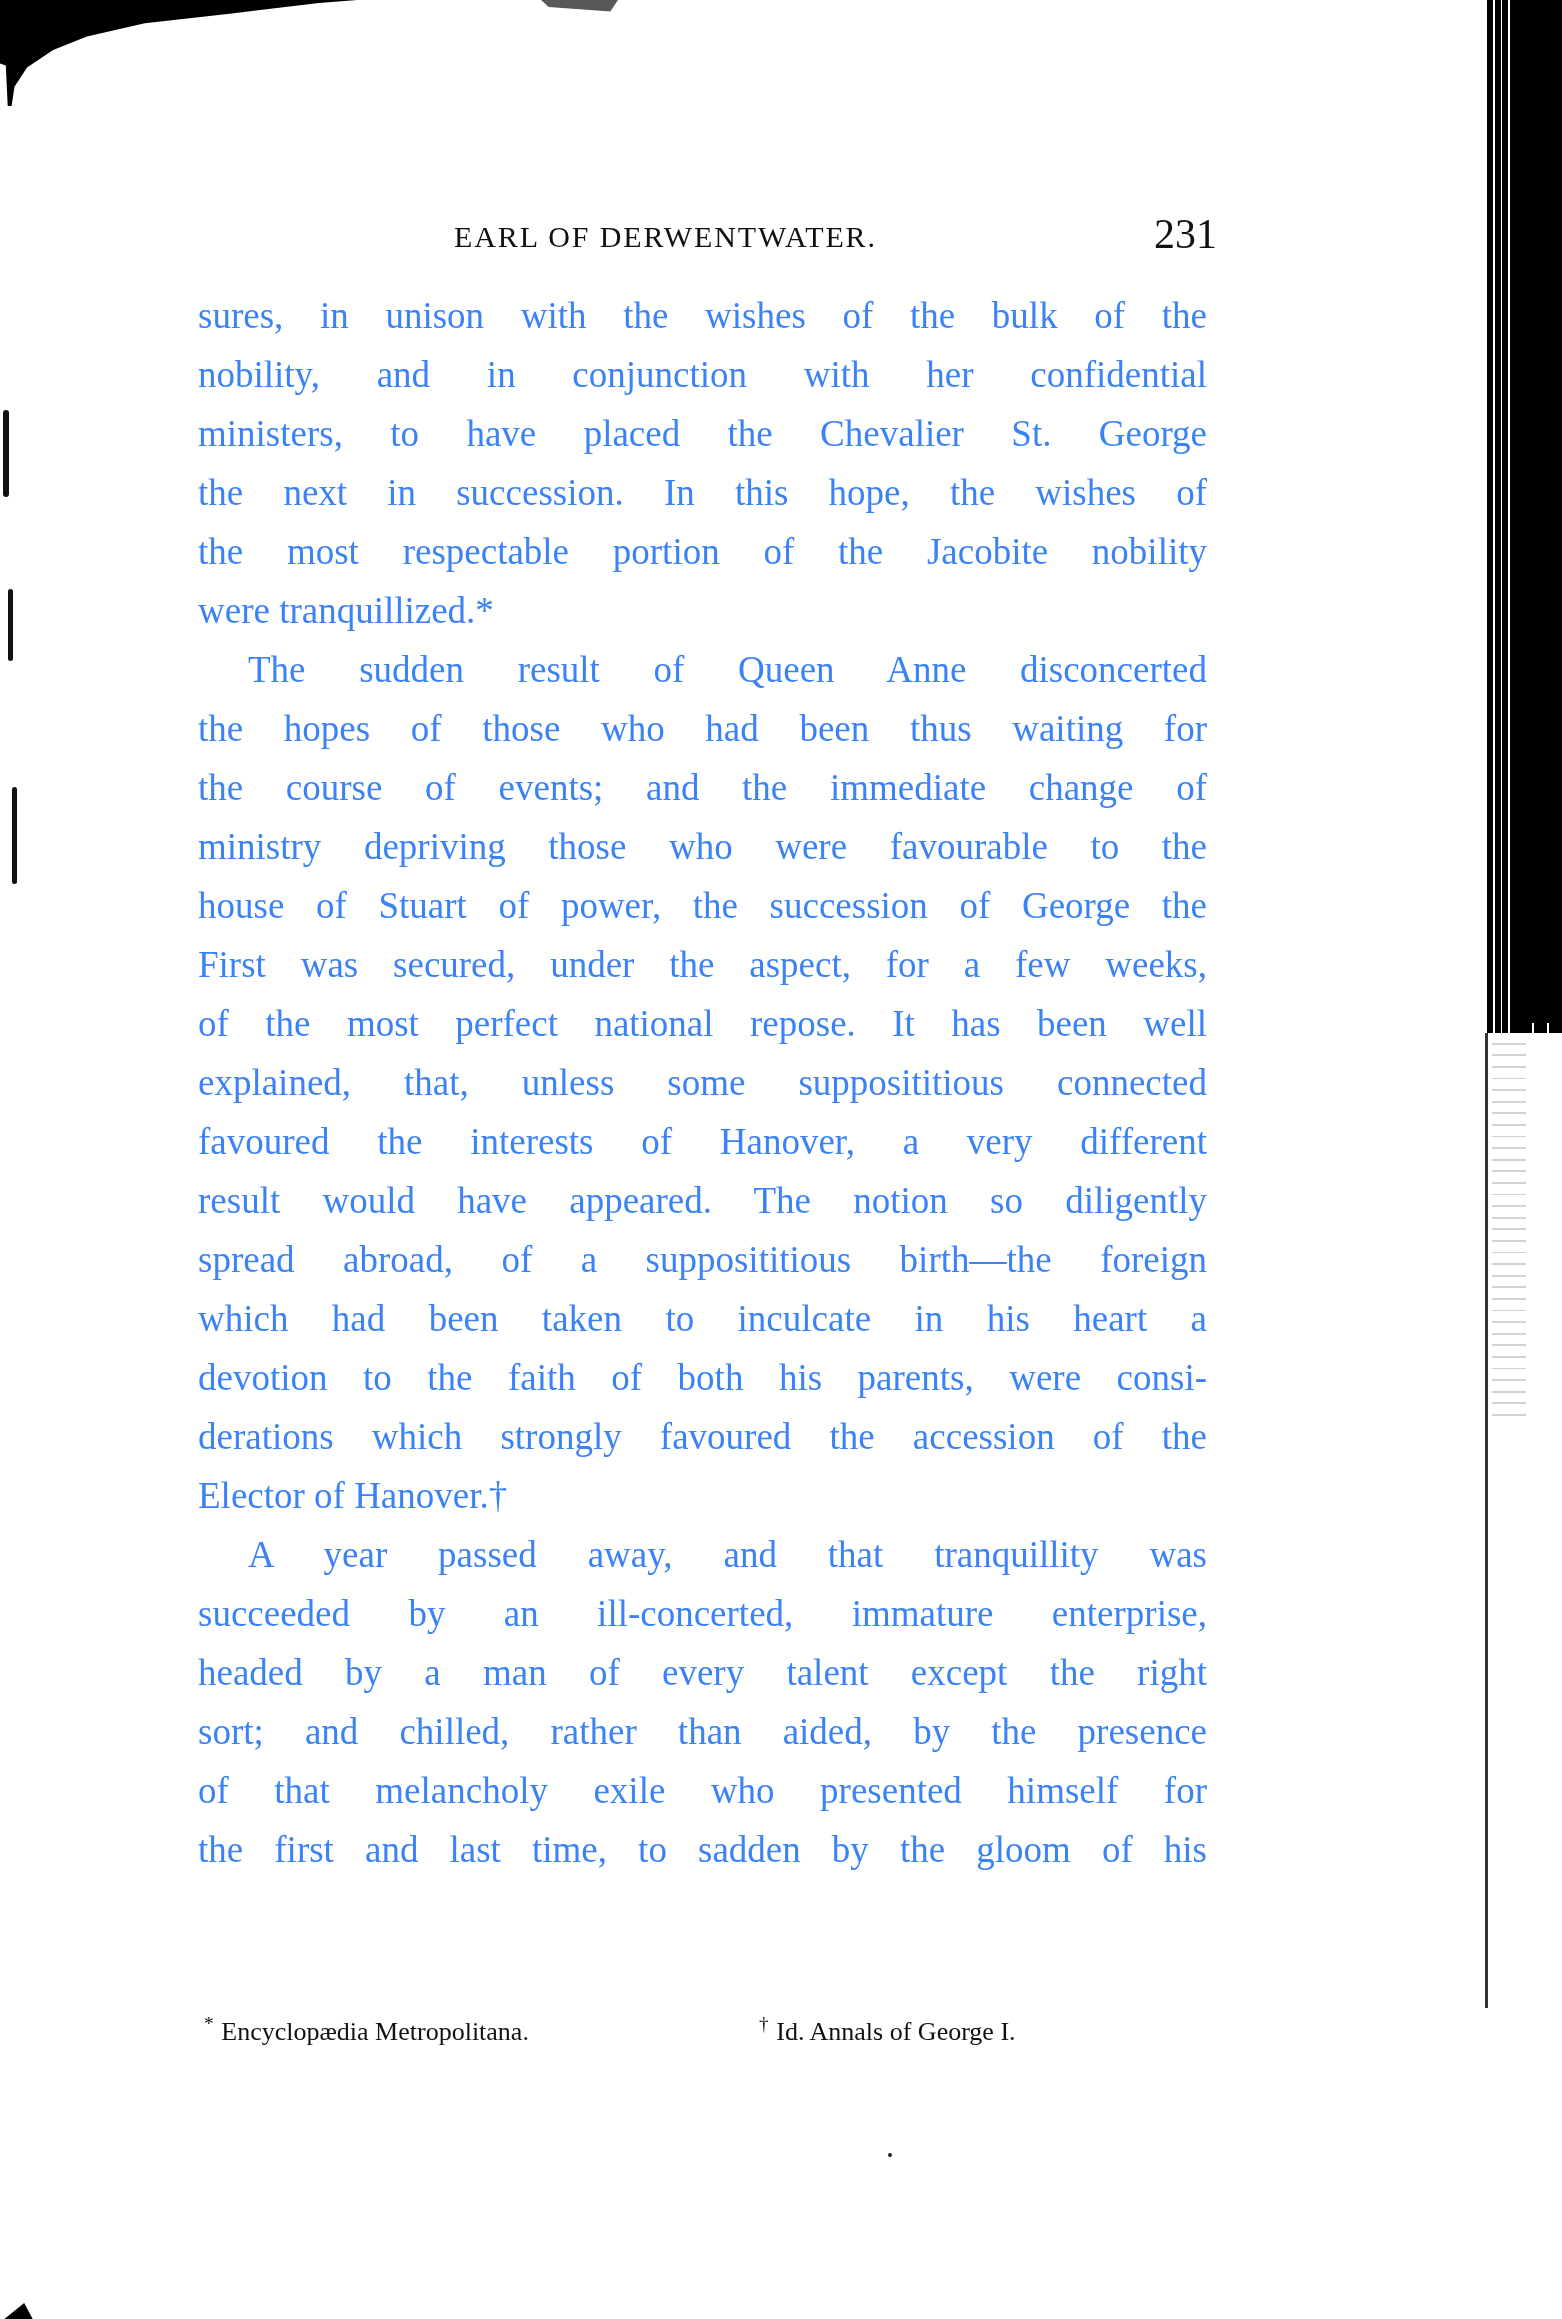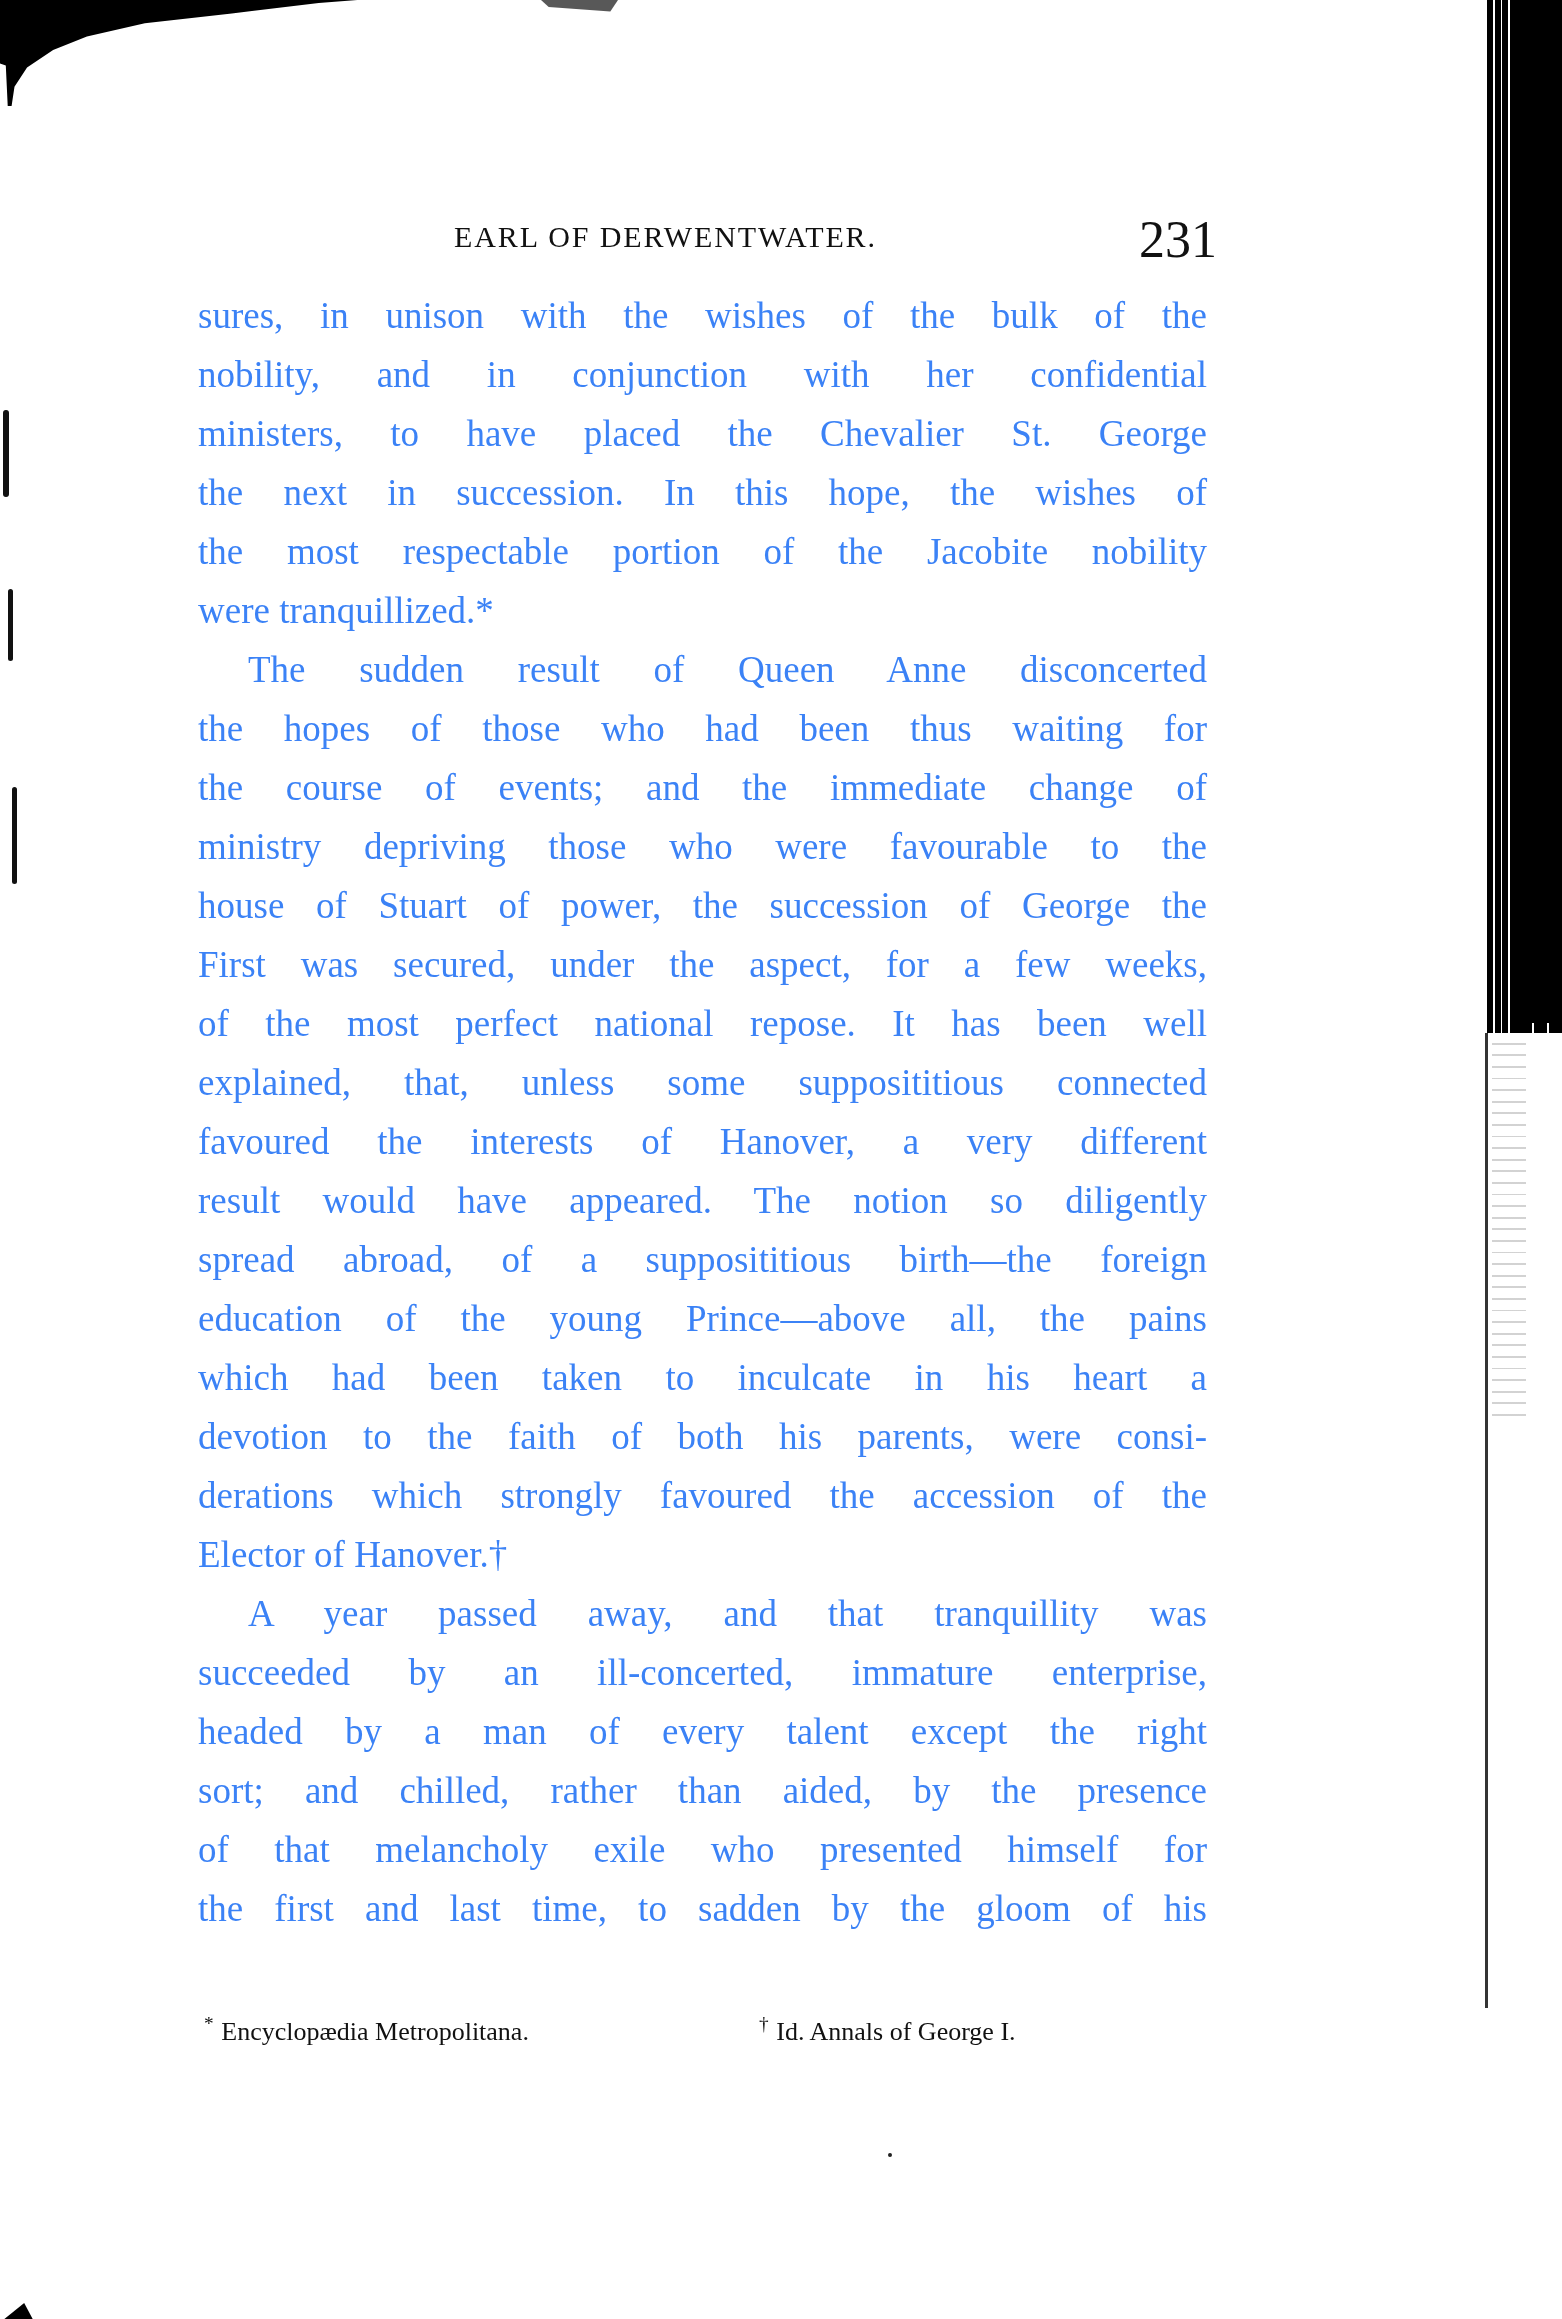--- a/index.html
+++ b/index.html
@@ -16,21 +16,21 @@
   .right-rule { position: absolute; left: 1485px; top: 1033px; width: 2.9px; height: 975px; background: #111; opacity: .85; }
   .right-noise { position: absolute; left: 1492px; top: 1033px; width: 34px; height: 386px;
     background: repeating-linear-gradient(180deg, transparent 0 9.7px, rgba(0,0,0,.35) 9.7px 11.6px); opacity:.5; }
   .left-mark { position: absolute; width: 5.8px; background: #111; border-radius: 2.9px; }
   .bottom-corner { position: absolute; left: 3.9px; top: 2303px; width: 29px; height: 16.4px; background: #000; clip-path: polygon(0 100%, 70% 0, 100% 100%); }
 
   
   .running-head { position: absolute; top: 210px; left: 454px; width: 763px; height: 48px;
     font-family: "Liberation Serif", "DejaVu Serif", serif; color: #111; }
   .running-title { position: absolute; left: 0; top: 9.7px; font-size: 30px; letter-spacing: 1.9px; }
-  .page-number { position: absolute; right: 0; top: 0; font-size: 52px; }
+  .page-number { position: absolute; right: 0; top: 0; font-size: 42px; }
 
   
   .text-block { position: absolute; left: 198px; top: 286px; width: 1009px;
     font-family: "Liberation Serif", "DejaVu Serif", serif; color: #3b82f6; font-size: 37px; }
   .line { height: 59px; line-height: 59px; white-space: nowrap; text-align: justify; text-align-last: justify; }
   .line.last { text-align-last: left; }
   .line.indent { padding-left: 50px; }
 
   .footnotes { position: absolute; top: 2013px; left: 204px; width: 956px; height: 48px;
     font-family: "Liberation Serif", "DejaVu Serif", serif; color: #111; font-size: 26px; }
@@ -76,21 +76,20 @@
       <div class="line">the hopes of those who had been thus waiting for</div>
       <div class="line">the course of events; and the immediate change of</div>
       <div class="line">ministry depriving those who were favourable to the</div>
       <div class="line">house of Stuart of power, the succession of George the</div>
       <div class="line">First was secured, under the aspect, for a few weeks,</div>
       <div class="line">of the most perfect national repose.  It has been well</div>
       <div class="line">explained, that, unless some supposititious connected</div>
       <div class="line">favoured the interests of Hanover, a very different</div>
       <div class="line">result would have appeared.  The notion so diligently</div>
       <div class="line">spread abroad, of a supposititious birth—the foreign</div>
-      <div class="line">education of the young Prince—above all, the pains</div>
       <div class="line">which had been taken to inculcate in his heart a</div>
       <div class="line">devotion to the faith of both his parents, were consi-</div>
       <div class="line">derations which strongly favoured the accession of the</div>
       <div class="line last">Elector of Hanover.†</div>
       <div class="line indent">A year passed away, and that tranquillity was</div>
       <div class="line">succeeded by an ill-concerted, immature enterprise,</div>
       <div class="line">headed by a man of every talent except the right</div>
       <div class="line">sort; and chilled, rather than aided, by the presence</div>
       <div class="line">of that melancholy exile who presented himself for</div>
       <div class="line">the first and last time, to sadden by the gloom of his</div>

